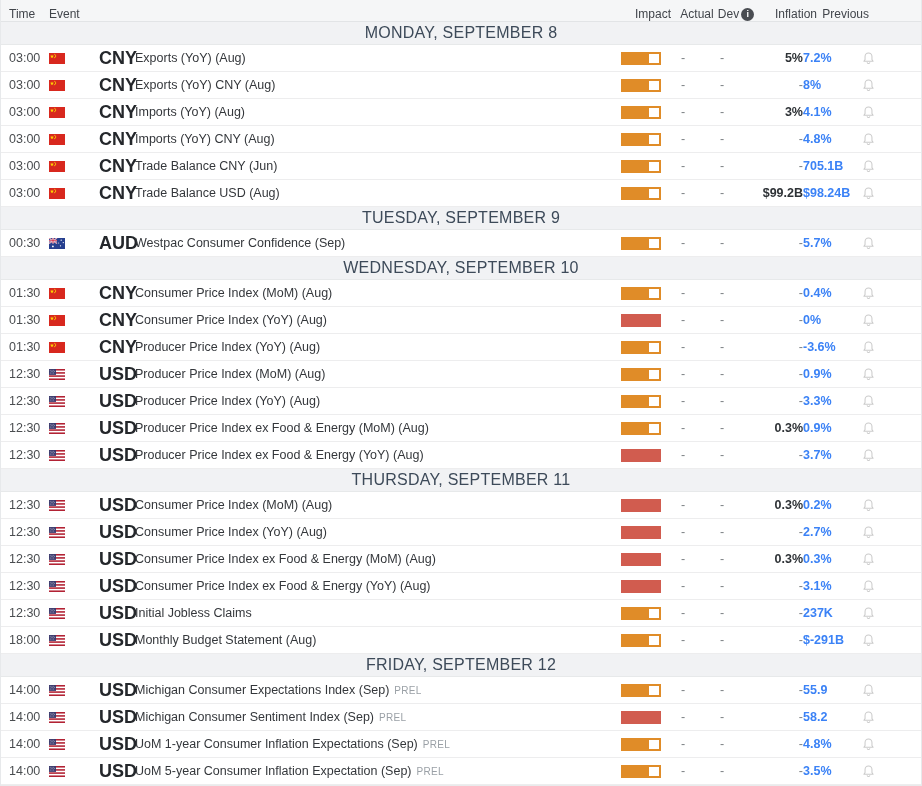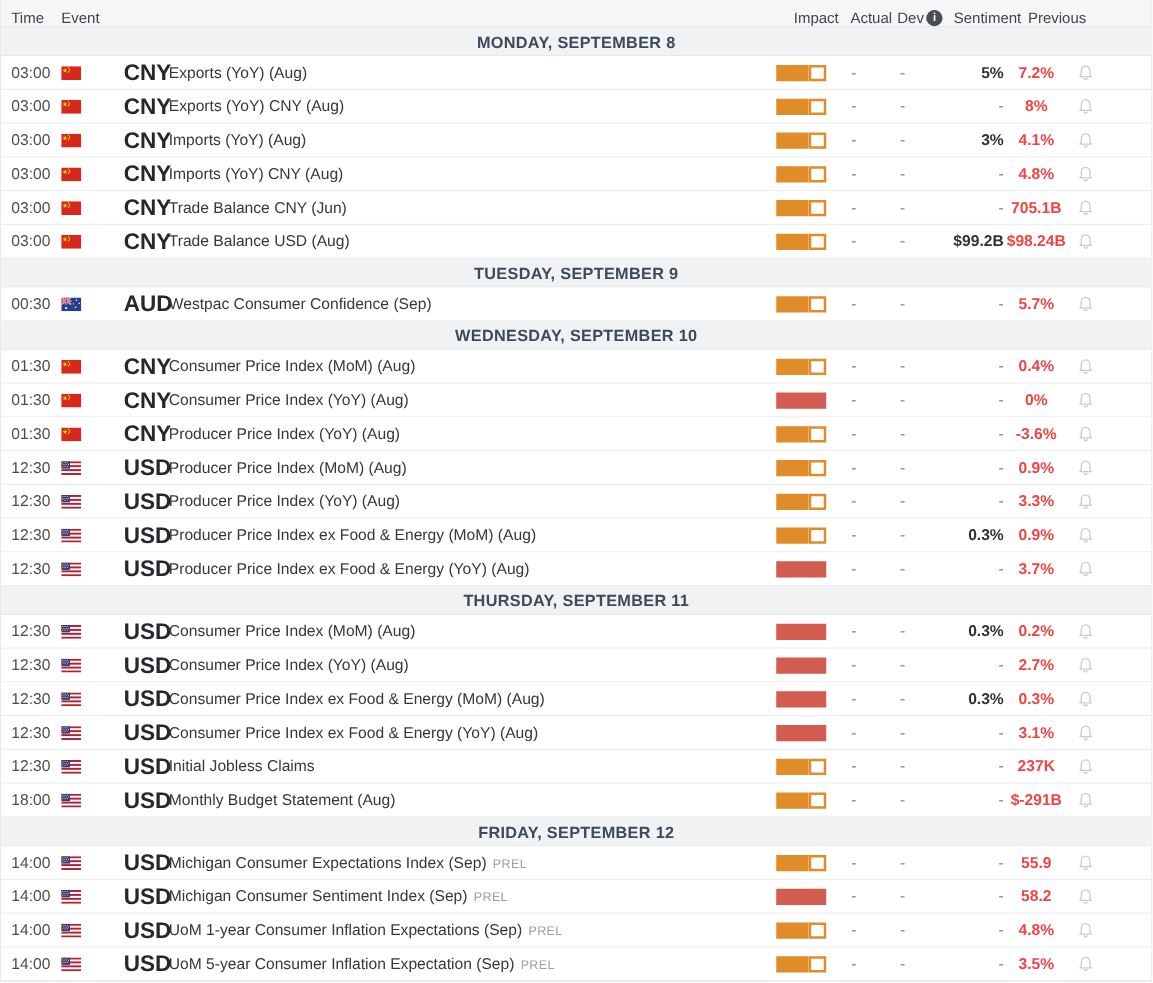--- a/index.html
+++ b/index.html
@@ -31,21 +31,21 @@
   .info-dot {
     display:inline-block; width:13px; height:13px; border-radius:50%;
     background:#4a4d52; color:#fff; font-size:9px; font-weight:bold;
     line-height:13px; text-align:center; cursor:pointer; flex:none;
   }
 
   
   .day-band {
     height:23px; background:#f1f2f4; border-bottom:1px solid #e7e9ea;
     display:flex; align-items:center; justify-content:center;
-    font-size:13px; font-weight:bold; color:#3d4a59; letter-spacing:.25px;
+    font-size:16px; font-weight:normal; color:#3d4a59; letter-spacing:.25px;
   }
 
   
   .row {
     display:flex; align-items:center; height:27px; background:#fff;
     border-bottom:1px solid #ededee;
     padding-left:8px; padding-right:40px; cursor:pointer;
   }
   .c-time { width:40px; font-size:12.5px; color:#4a4d50; }
   .c-flag { width:22px; display:flex; align-items:center; }
@@ -60,21 +60,21 @@
 
   .c-impact { width:44px; display:flex; align-items:center; }
   .impact { display:inline-flex; height:13px; width:40px; }
   .impact.medium .seg-fill { width:26px; background:#e08c28; }
   .impact.medium .seg-empty { width:14px; background:#fff; border:2px solid #e08c28; }
   .impact.high { background:#d15c4f; }
 
   .c-actual { width:36px; text-align:center; font-size:12.5px; color:#7c8084; }
   .c-dev    { width:42px; text-align:center; font-size:12.5px; color:#7c8084; }
   .c-cons   { width:60px; text-align:right; font-size:12.5px; font-weight:bold; color:#2e3236; }
-  .c-prev   { width:52px; text-align:center; font-size:12.5px; font-weight:bold; color:#ef4444; }
+  .c-prev   { width:52px; text-align:left; font-size:12.5px; font-weight:bold; color:#3b82f6; }
   .c-cons.muted, .c-prev.muted { font-weight:normal; color:#7c8084; }
 
   .c-bell { width:26px; display:flex; align-items:center; justify-content:center; }
   .c-bell svg { width:15px; height:15px; cursor:pointer; }
 
   .footer-strip { height:1px; background:#e9ebec; }
 </style>
 </head>
 <body>
 
@@ -82,21 +82,21 @@
 
   <div class="header-row">
     <span class="h-time">Time</span>
     <span class="h-event">Event</span>
     <span class="h-impact">Impact</span>
     <span class="h-actual">Actual</span>
     <span class="h-dev">
       <span>Dev</span>
       <span class="info-dot">i</span>
     </span>
-    <span class="h-cons">Sentiment</span>
+    <span class="h-cons">Inflation</span>
     <span class="h-prev">Previous</span>
     <span class="h-bell"></span>
   </div>
 
   <div>
   <div class="day-band">
     <span>MONDAY, SEPTEMBER 8</span>
   </div>
 
   <div class="row">

